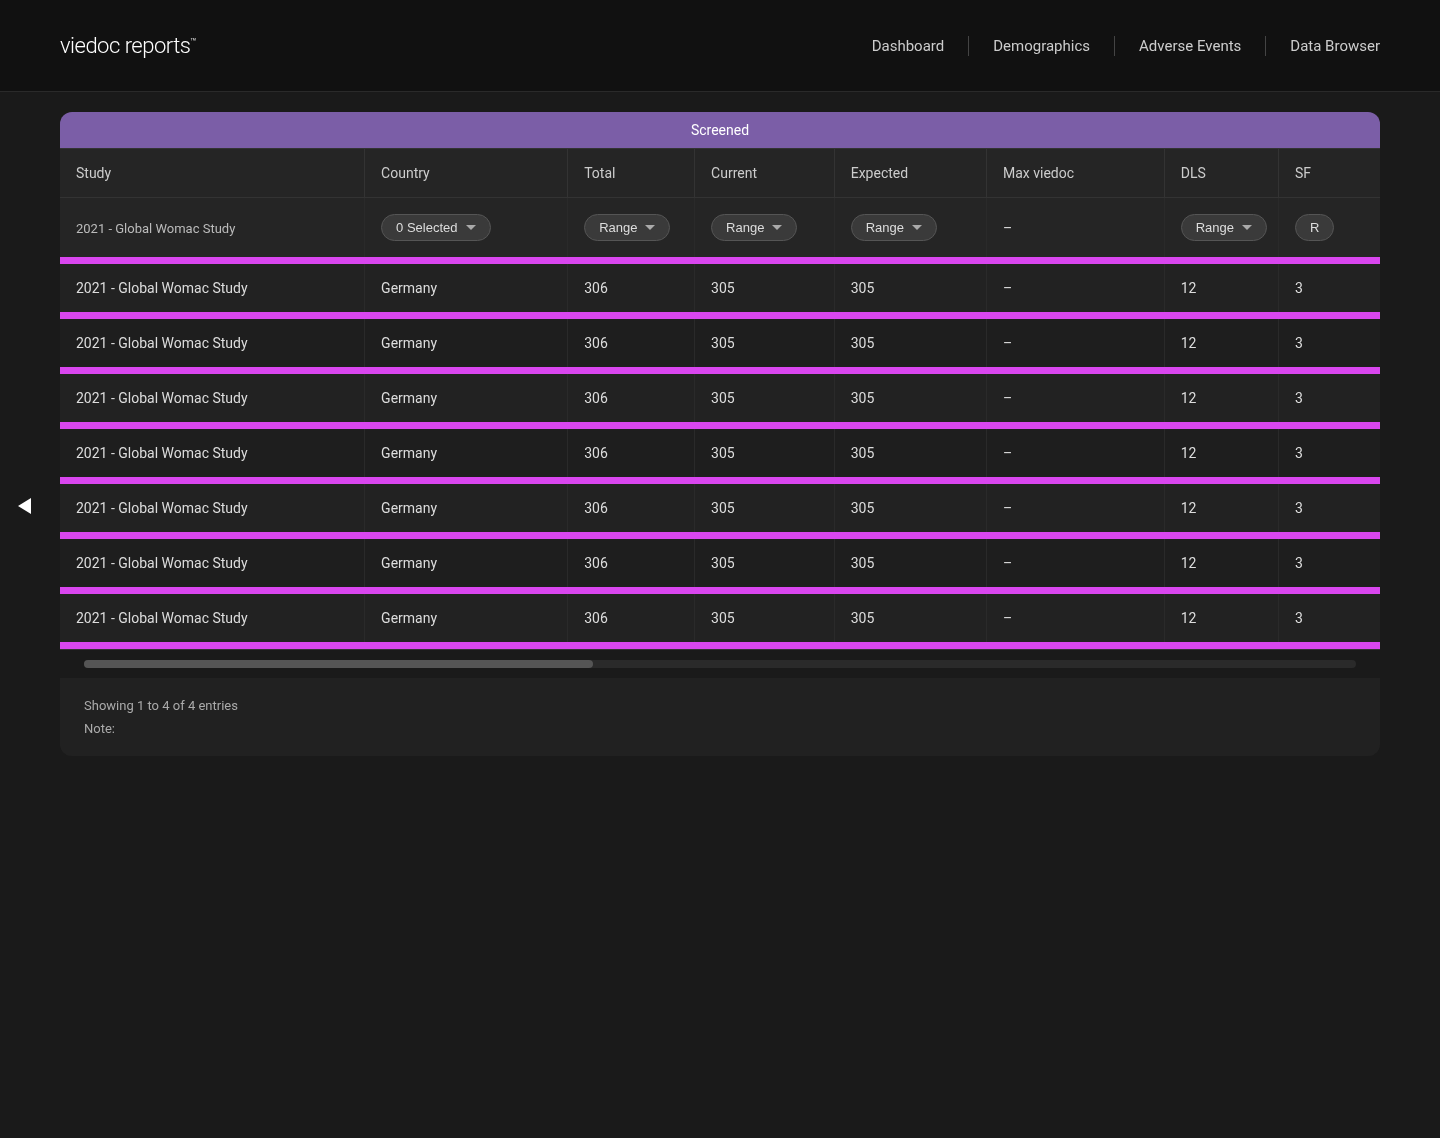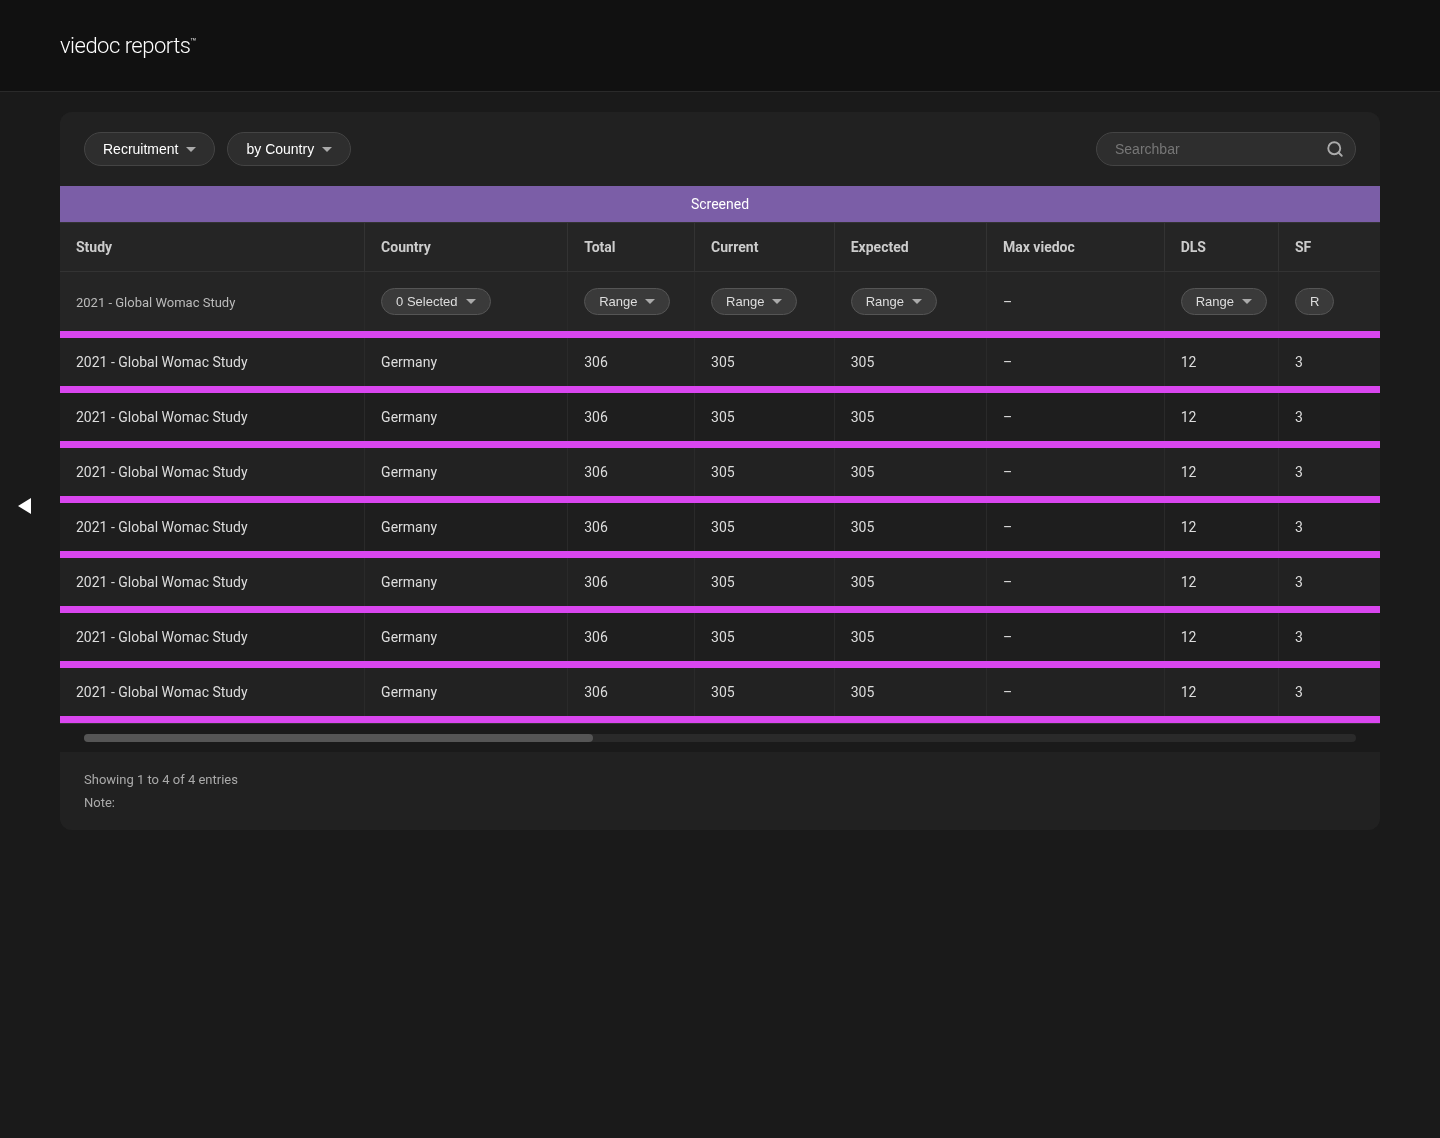--- a/index.html
+++ b/index.html
@@ -150,21 +150,21 @@
     }
 
     .data-table thead tr {
       background: #252525;
       border-bottom: 1px solid #333;
     }
 
     .data-table th {
       padding: 16px 16px;
       text-align: left;
-      font-weight: 700;
+      font-weight: 400;
       font-size: 14px;
       color: #cccccc;
       border-right: 1px solid #333;
       white-space: nowrap;
       overflow: hidden;
     }
     .data-table th:last-child { border-right: none; }
 
     .data-table tbody tr {
       border-bottom: 7px solid #d946ef;
@@ -272,44 +272,33 @@
 </head>
 <body>
 
 <div class="cursor"></div>
 
 <header class="header">
   <div class="logo">
     <span>viedoc reports</span><sup>™</sup>
   </div>
   <div class="nav-spacer"></div>
+  <nav class="nav-links">
+    <a class="nav-link">Dashboard</a>
+    <div class="nav-divider"></div>
+    <a class="nav-link">Demographics</a>
+    <div class="nav-divider"></div>
+    <a class="nav-link">Adverse Events</a>
+    <div class="nav-divider"></div>
+    <a class="nav-link">Data Browser</a>
+  </nav>
 </header>
 
 <div class="main">
 
-  <div class="toolbar">
-    <button class="btn-filter">
-      <span>Recruitment</span>
-      <span class="chevron-down"></span>
-    </button>
-    <button class="btn-filter">
-      <span>by Country</span>
-      <span class="chevron-down"></span>
-    </button>
-    <div class="toolbar-spacer"></div>
-    <div class="search-container">
-      <input class="search-input" type="text" placeholder="Searchbar" style="">
-      <button class="search-icon-btn">
-        <svg width="18" height="18" viewBox="0 0 24 24" fill="none" stroke="#aaa" stroke-width="2.5" stroke-linecap="round" stroke-linejoin="round">
-          <circle cx="11" cy="11" r="8"></circle>
-          <line x1="21" y1="21" x2="16.65" y2="16.65"></line>
-        </svg>
-      </button>
-    </div>
-  </div>
 
   <div class="table-section">
 
     <div class="screened-banner">
       <div class="screened-label-cell">Screened</div>
     </div>
 
     <table class="data-table">
       <colgroup>
         <col class="col-study">

